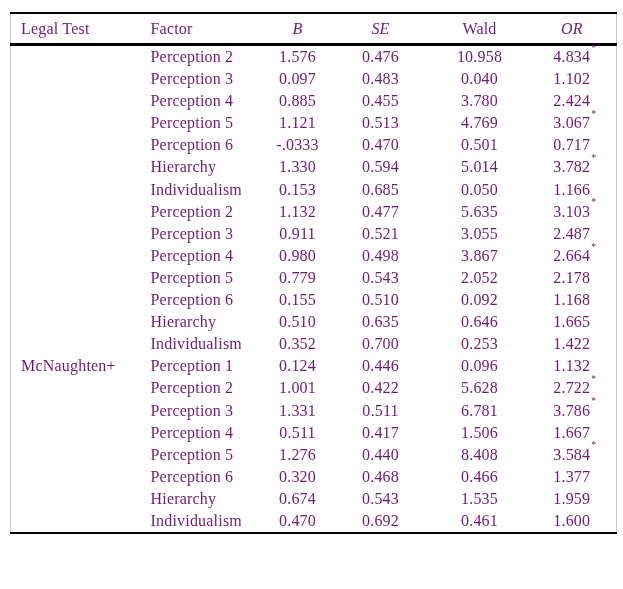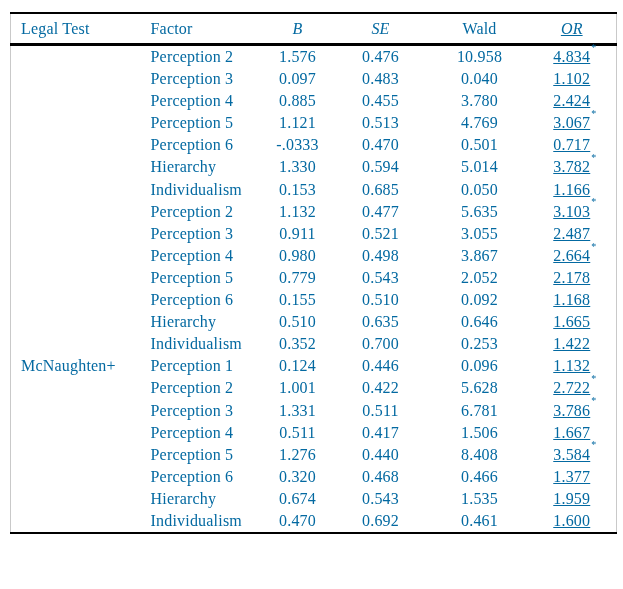--- a/index.html
+++ b/index.html
@@ -2,21 +2,21 @@
 <html><head>
 <meta charset="utf-8">
 <style>
   html, body { margin: 0; padding: 0; background: #ffffff; }
   .page {
     position: relative;
     width: 623px;
     height: 589px;
     background: #ffffff;
     font-family: "Liberation Serif", "DejaVu Serif", serif;
-    color: #0369a1;
+    color: #701a75;
     overflow: hidden;
   }
   table.stats-table {
     position: absolute;
     left: 10px;
     top: 12px;
     width: 606px;
     border-collapse: collapse;
     table-layout: fixed;
     border-top: 2px solid #000000;
@@ -39,21 +39,21 @@
     height: 22.1px;
     line-height: 22.1px;
     padding: 0;
     vertical-align: middle;
     white-space: nowrap;
   }
   .col-legal  { text-align: left; padding-left: 10px; }
   .col-factor { text-align: left; }
   .col-num    { text-align: center; }
   .italic     { font-style: italic; }
-  .or-cell    { padding-right: 8px; text-decoration: underline; }
+  .or-cell    { padding-right: 8px; }
   sup.sig {
     display: inline-block;
     width: 0;                 
     overflow: visible;
     font-size: 10px;
     line-height: 0;
     position: relative;
     top: -5px;
     left: 1px;
   }

